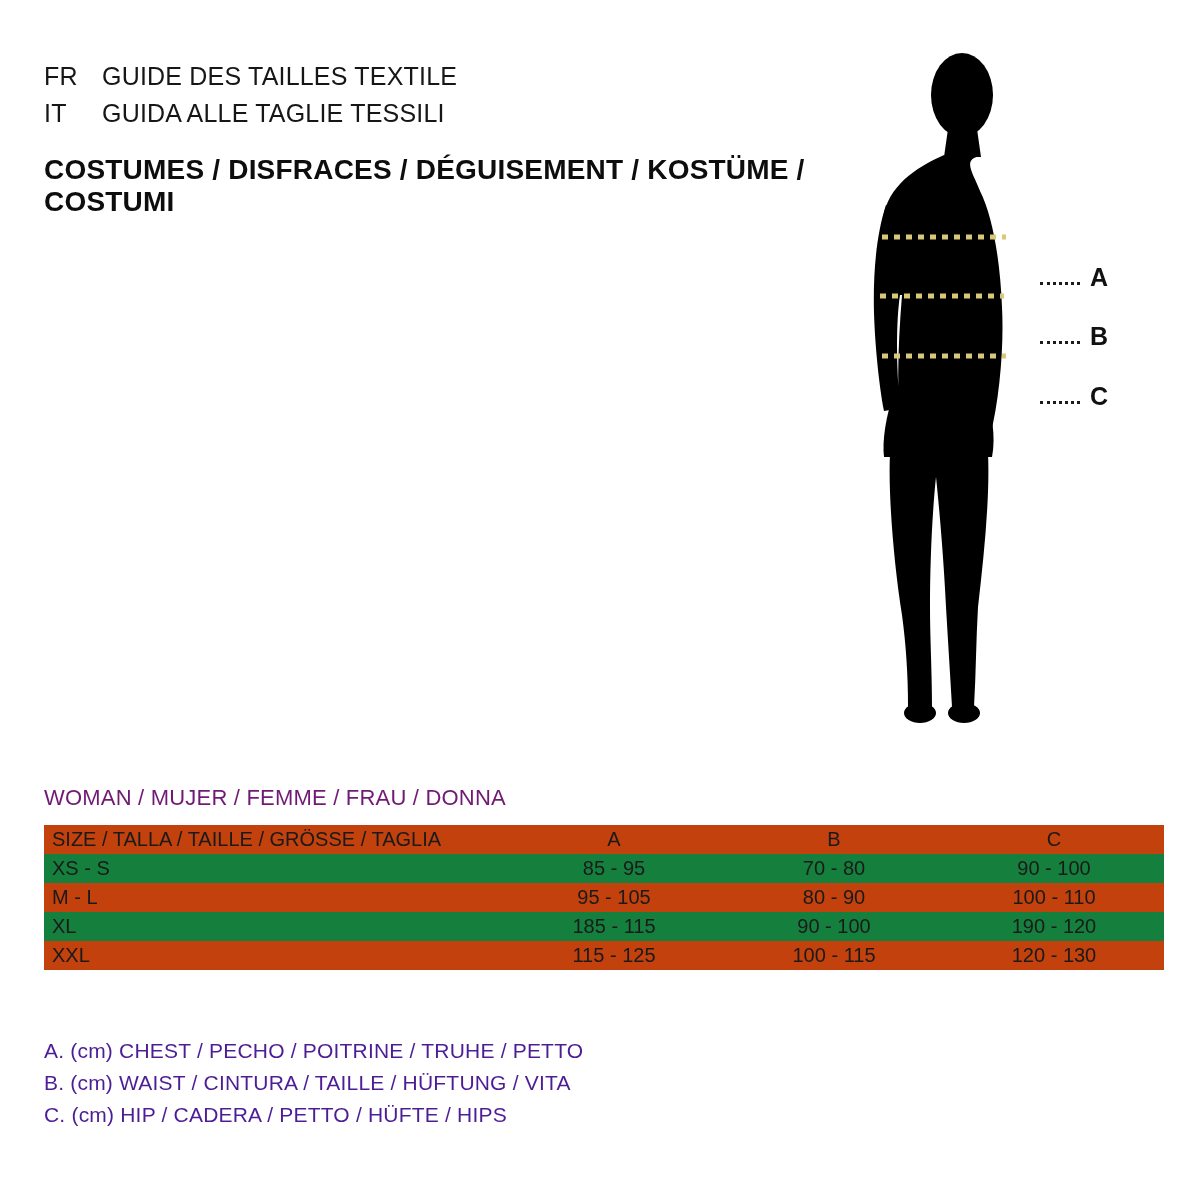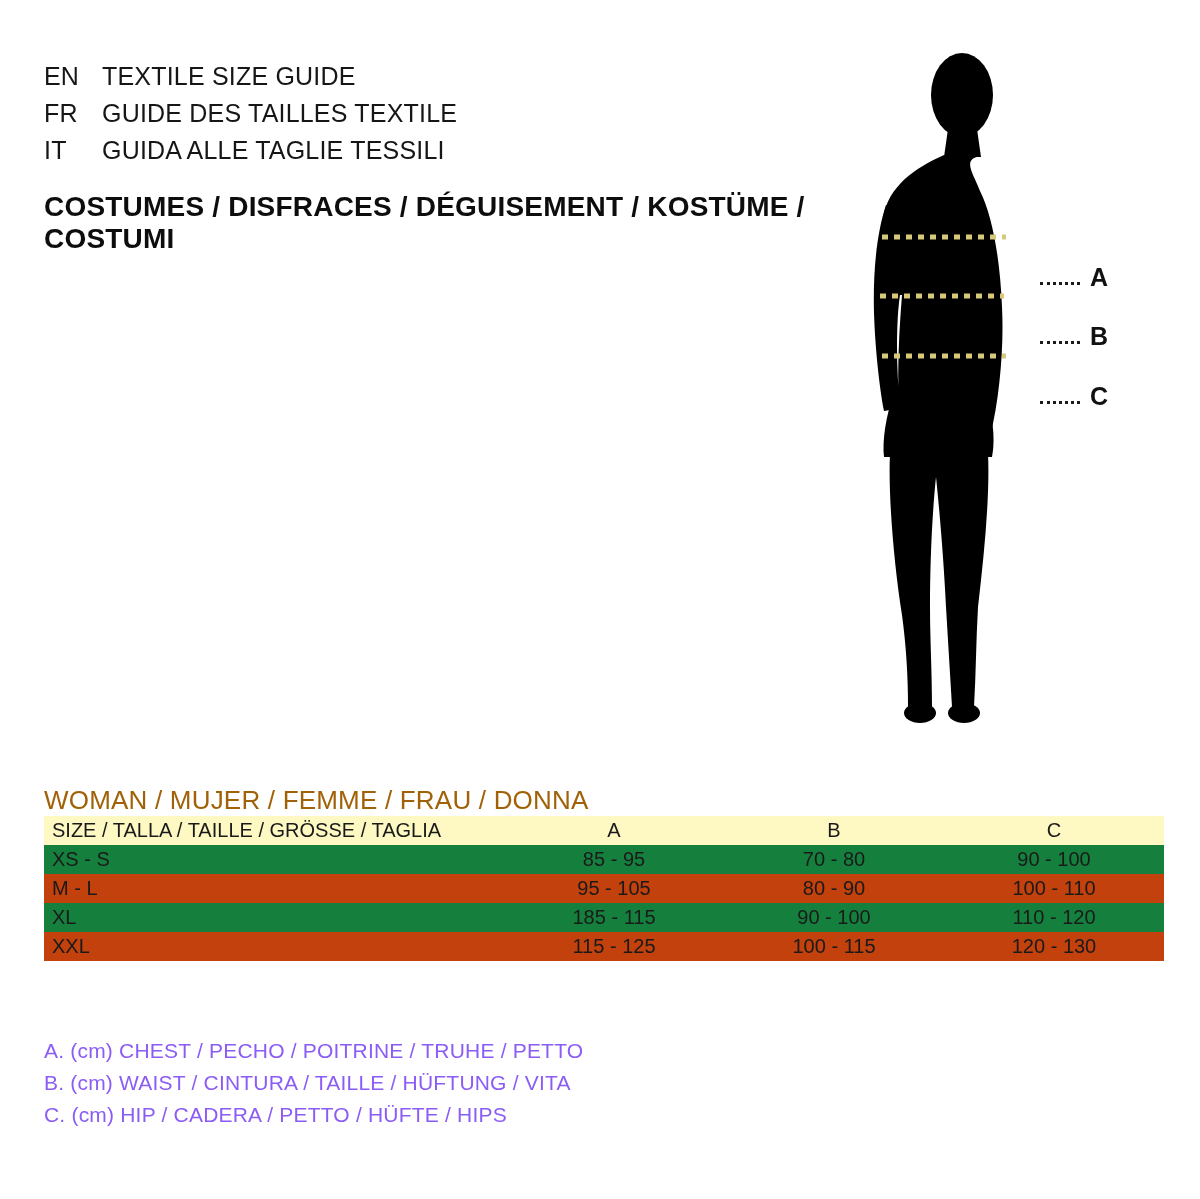--- a/index.html
+++ b/index.html
@@ -81,40 +81,40 @@
   #leader-c { left: 200px; top: 356px; }
 
   
   #table-block {
     position: absolute;
     left: 44px;
     top: 785px;
     width: 1112px;
   }
   #woman-title {
-    font-size: 26px;
-    color: #a16207;
-    letter-spacing: 0.2px;
-    margin-bottom: 0;
+    font-size: 22px;
+    color: #701a75;
+    letter-spacing: 0.2px;
+    margin-bottom: 14px;
   }
   table {
     border-collapse: collapse;
     width: 1112px;
     table-layout: fixed;
   }
   th, td {
     font-size: 20px;
     font-weight: normal;
     color: #1a1a1a;
     height: 29px;
     padding: 0;
     vertical-align: middle;
   }
   thead th {
-    background: #fef9c3;
+    background: #c2410c;
   }
   th.col-label, td.col-label {
     text-align: left;
     padding-left: 8px;
     width: 452px;
   }
   th.col-val, td.col-val {
     text-align: center;
     width: 220px;
   }
@@ -127,32 +127,28 @@
 
   
   #legend {
     position: absolute;
     left: 44px;
     top: 1035px;
   }
   .legend-row {
     font-size: 21px;
     line-height: 32px;
-    color: #8b5cf6;
+    color: #4c1d95;
     letter-spacing: 0.2px;
   }
 </style>
 </head>
 <body>
 
 <div id="header">
-  <div class="lang-row">
-    <span class="lang-code">EN</span>
-    <span class="lang-text">TEXTILE SIZE GUIDE</span>
-  </div>
   <div class="lang-row">
     <span class="lang-code">FR</span>
     <span class="lang-text">GUIDE DES TAILLES TEXTILE</span>
   </div>
   <div class="lang-row">
     <span class="lang-code">IT</span>
     <span class="lang-text">GUIDA ALLE TAGLIE TESSILI</span>
   </div>
   <div id="costumes-line">COSTUMES / DISFRACES / DÉGUISEMENT / KOSTÜME / COSTUMI</div>
 </div>
@@ -235,21 +231,21 @@
       <tr class="even">
         <td class="col-label">M - L</td>
         <td class="col-val">95 - 105</td>
         <td class="col-val">80 - 90</td>
         <td class="col-val">100 - 110</td>
       </tr>
       <tr class="odd">
         <td class="col-label">XL</td>
         <td class="col-val">185 - 115</td>
         <td class="col-val">90 - 100</td>
-        <td class="col-val">110 - 120</td>
+        <td class="col-val">190 - 120</td>
       </tr>
       <tr class="even">
         <td class="col-label">XXL</td>
         <td class="col-val">115 - 125</td>
         <td class="col-val">100 - 115</td>
         <td class="col-val">120 - 130</td>
       </tr>
     </tbody>
   </table>
 </div>

